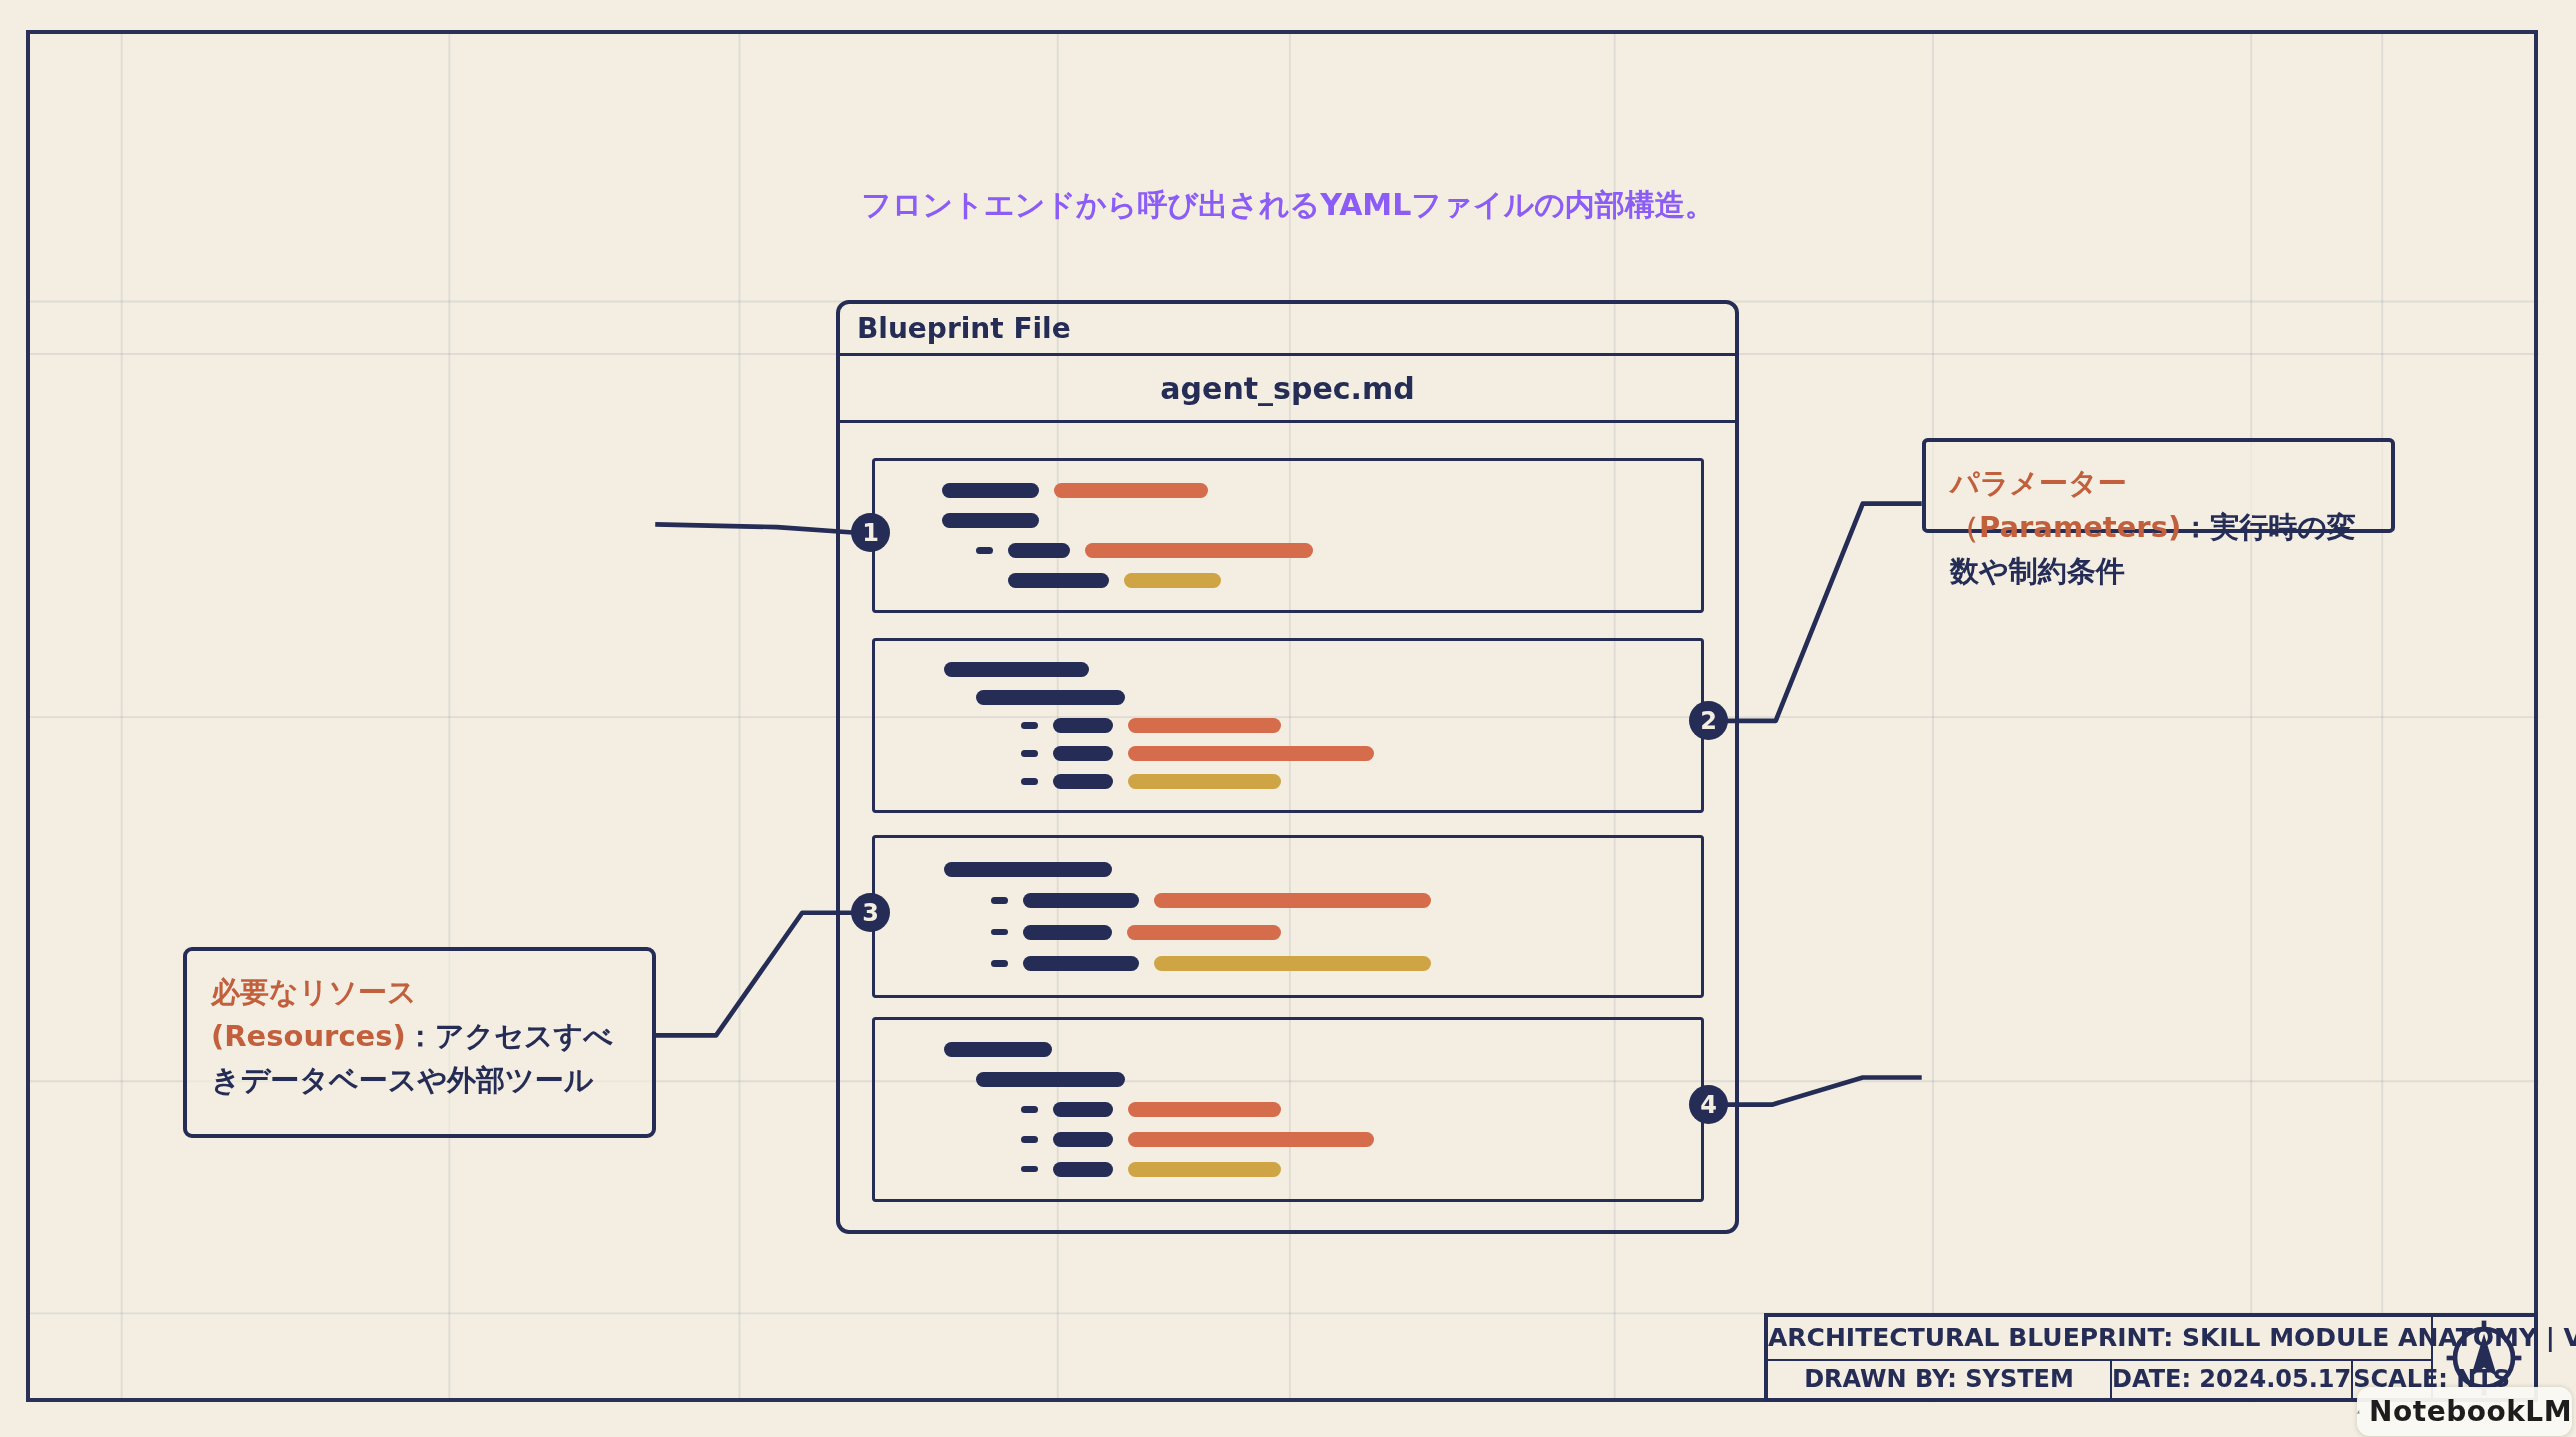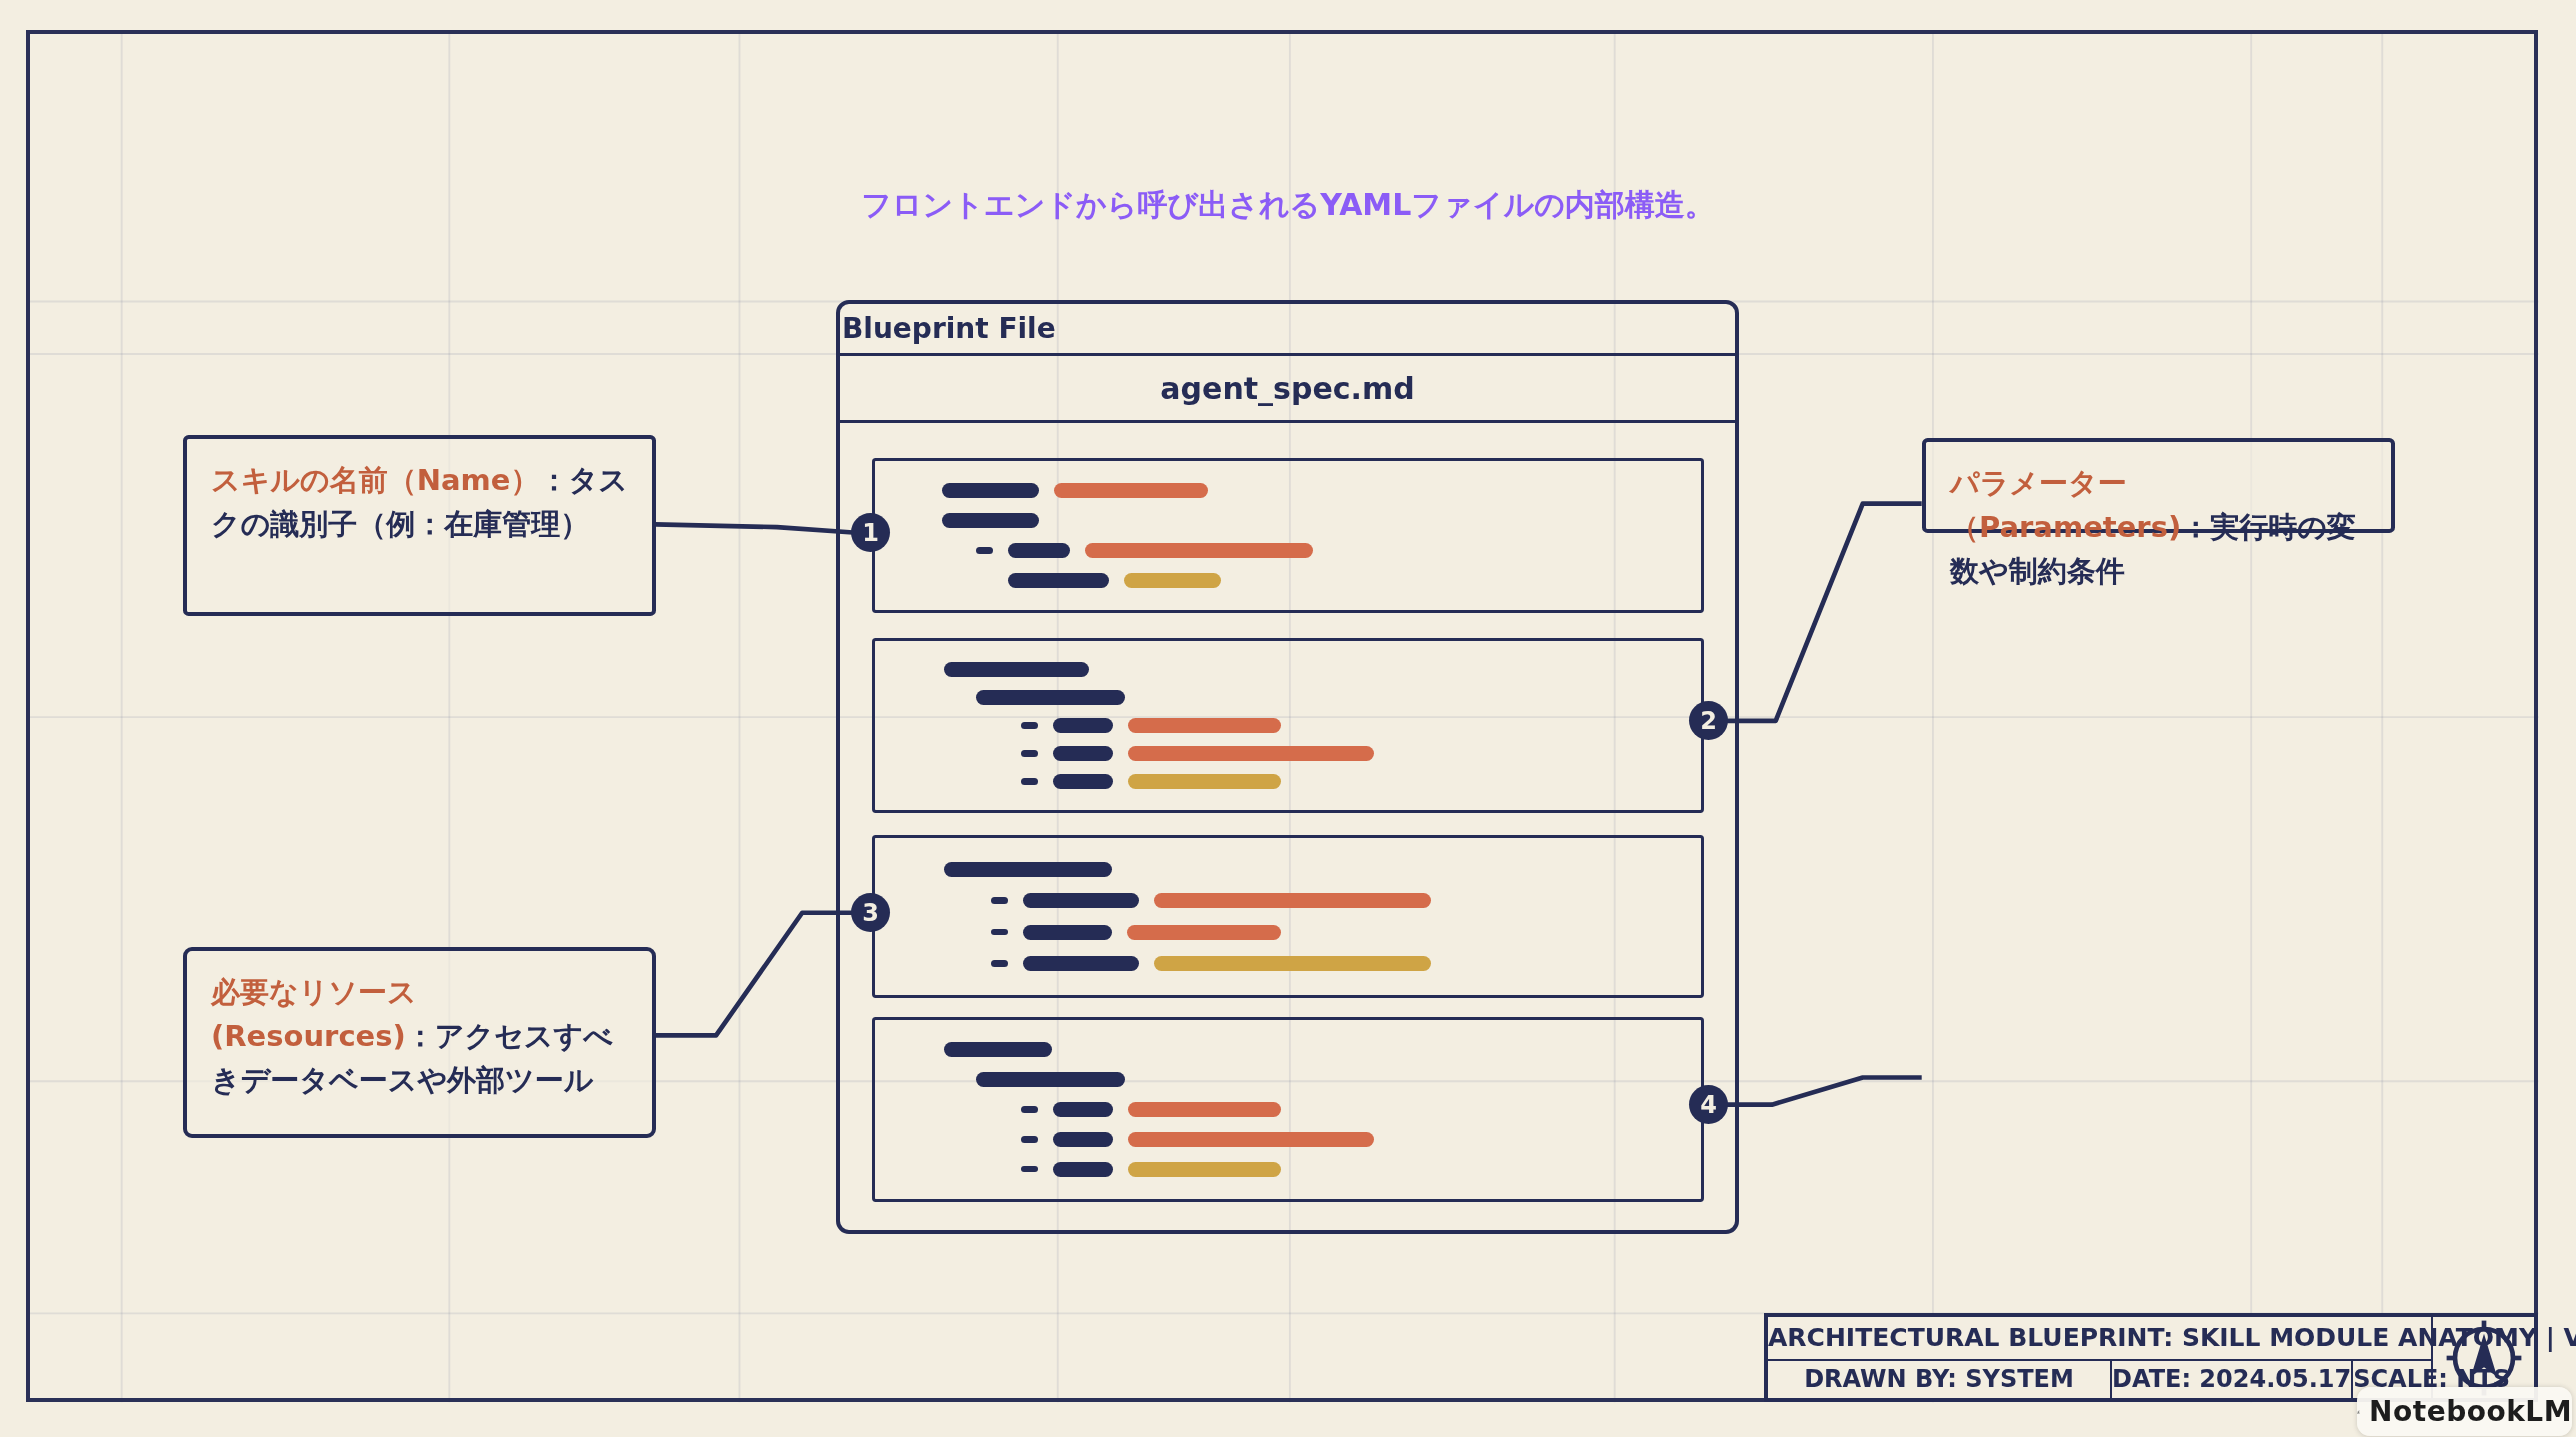--- a/index.html
+++ b/index.html
@@ -26,21 +26,21 @@
     font-size:30px;font-weight:bold;color:#8b5cf6;
   }
   
   .bpbox{
     position:absolute;left:836px;top:300px;width:903px;height:934px;
     border:4.7px solid #252c55;border-radius:13px;box-sizing:border-box;
   }
   .bp-header{
     position:absolute;left:0;top:0;right:0;height:52px;
     border-bottom:3.7px solid #252c55;box-sizing:border-box;
-    font-size:28px;font-weight:bold;line-height:49px;padding-left:2px;
+    font-size:28px;font-weight:bold;line-height:49px;padding-left:17px;
   }
   .bp-filename{
     position:absolute;left:0;top:52px;right:0;height:67px;
     border-bottom:3.7px solid #252c55;box-sizing:border-box;
     font-size:30px;font-weight:bold;text-align:center;line-height:66px;
   }
   .codeblock{
     position:absolute;left:32px;width:832px;
     border:3.7px solid #252c55;border-radius:3.7px;box-sizing:border-box;
     display:flex;flex-direction:column;justify-content:space-evenly;
@@ -232,23 +232,20 @@
           <span class="seg" style="width: 153px; background: rgb(207, 164, 69);"></span>
         </div>
       </div>
   </div>
 
   <div class="marker m1">1</div>
   <div class="marker m2">2</div>
   <div class="marker m3">3</div>
   <div class="marker m4">4</div>
 
-  <div class="callout co1">
-    <span class="co-title">スキルの名前（Name）</span><span>：タスクの識別子（例：在庫管理）</span>
-  </div>
   <div class="callout co2">
     <span class="co-title">パラメーター（Parameters)</span><span>：実行時の変数や制約条件</span>
   </div>
   <div class="callout co3">
     <span class="co-title">必要なリソース (Resources)</span><span>：アクセスすべきデータベースや外部ツール</span>
   </div>
 
   <div class="titleblock">
     <div class="tb-main">
       <div class="tb-row1">ARCHITECTURAL BLUEPRINT: SKILL MODULE ANATOMY | V1.1</div>

